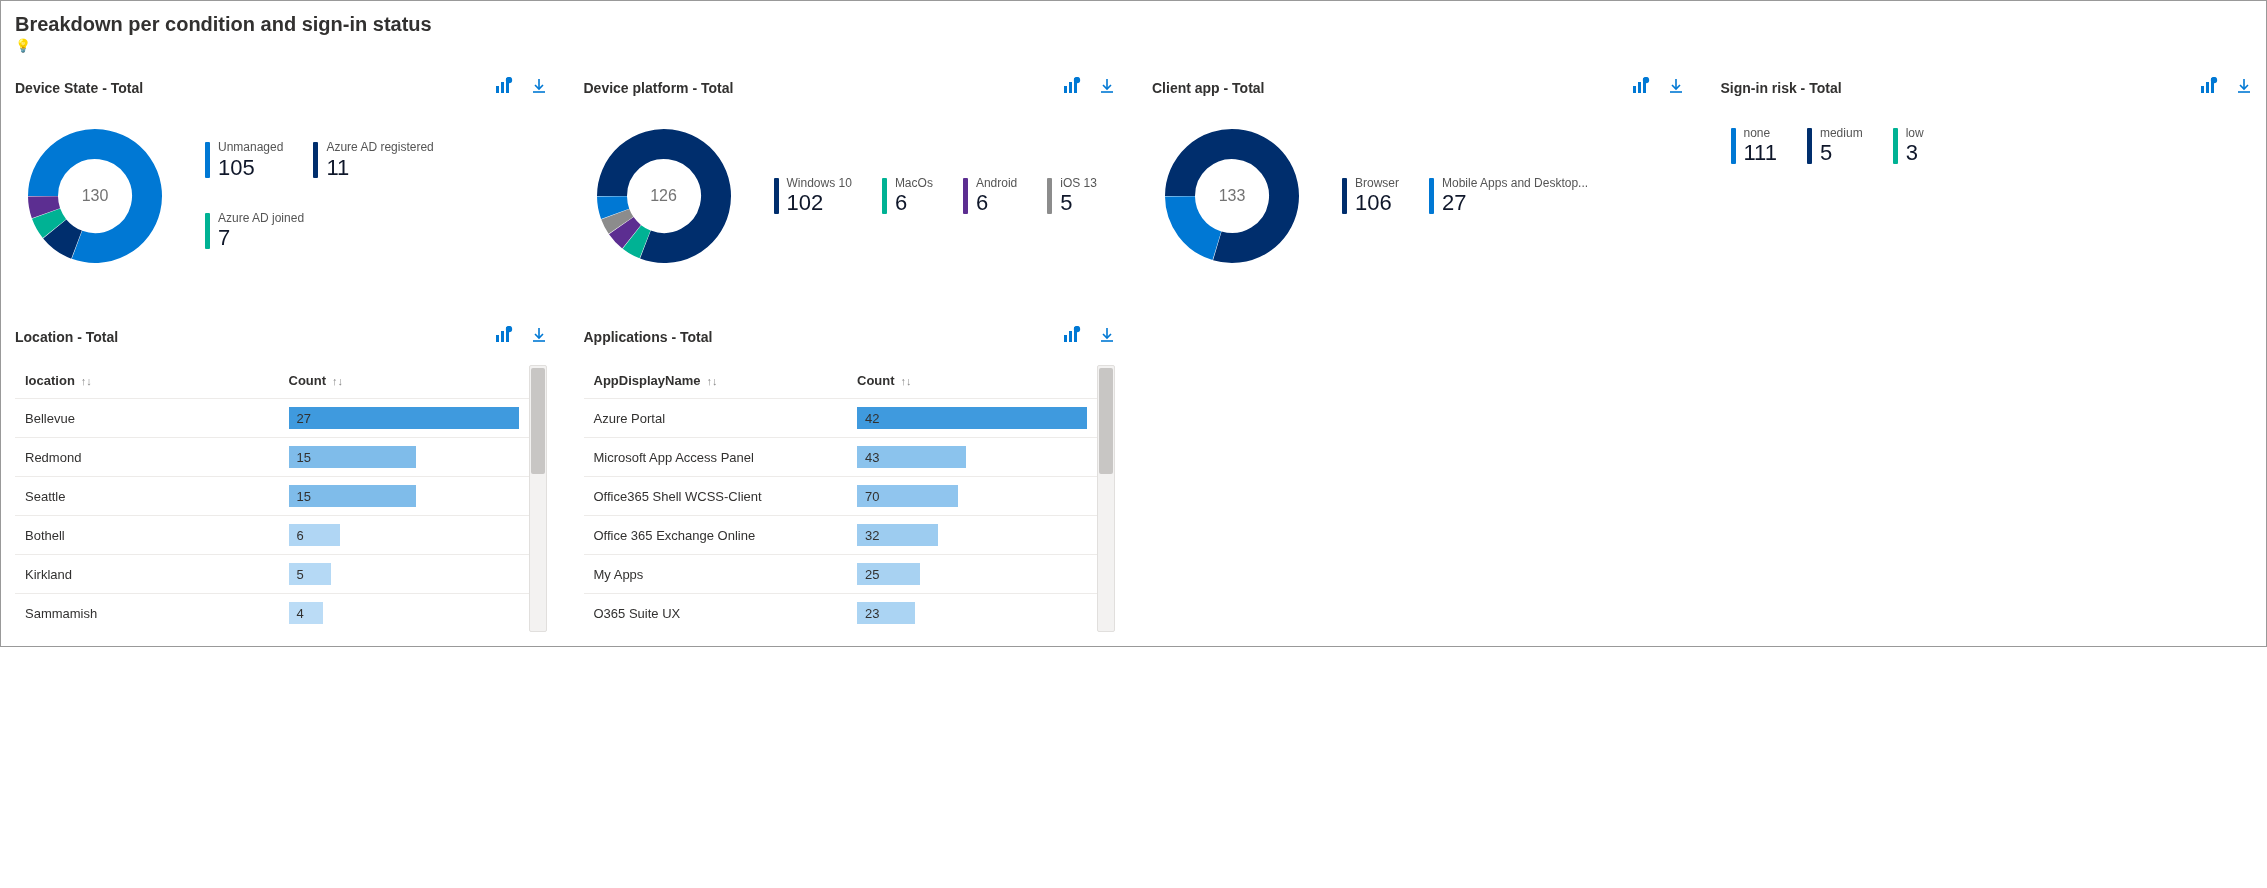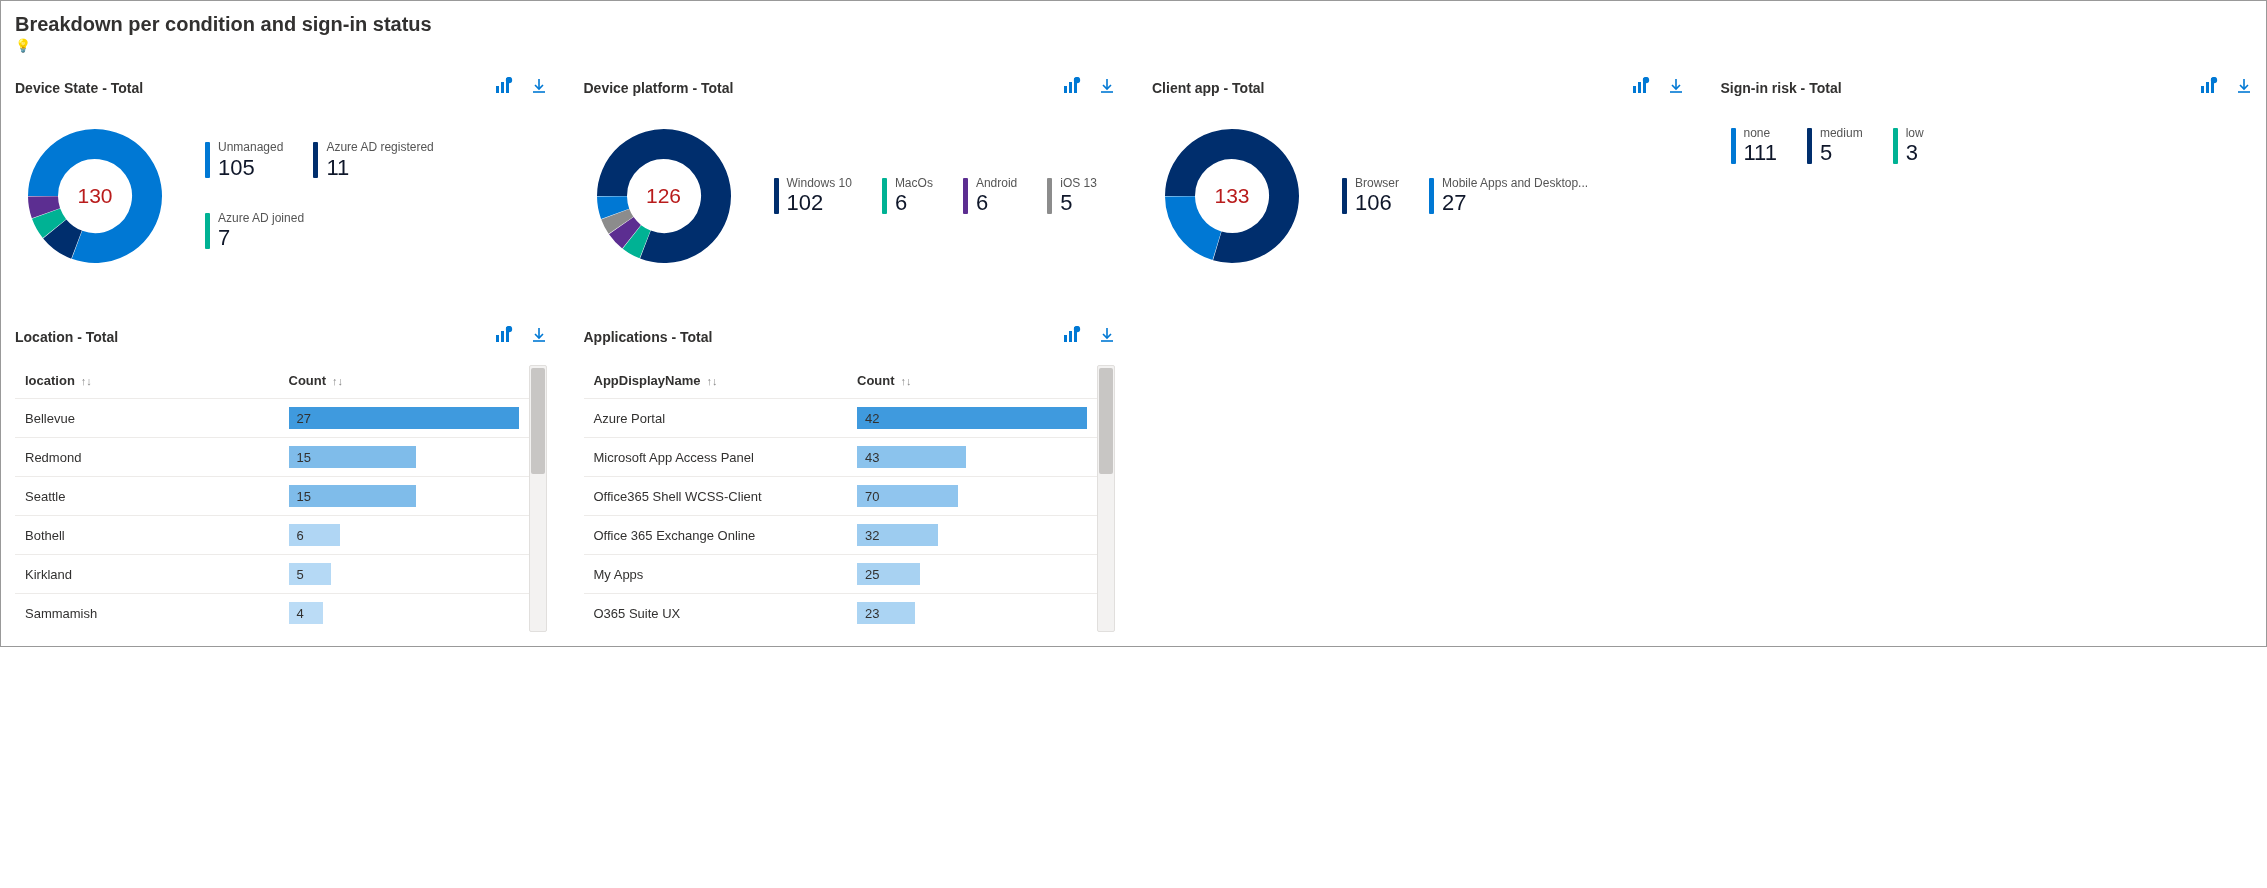--- a/index.html
+++ b/index.html
@@ -23,21 +23,21 @@
   }
   .panel-hd { display:flex; align-items:center; justify-content:space-between; margin-bottom:18px;}
   .panel-title { font-size: 14px; font-weight: 600; }
   .panel-actions { display:flex; align-items:center; gap:18px; color:#0078d4;}
   .panel-actions svg { cursor:pointer; }
   .donut-row { display:flex; align-items:center; gap:40px; padding:10px 0 30px 10px;}
   .donut { width:140px; height:140px; position:relative; flex:0 0 140px;}
   .donut svg { width:140px; height:140px; transform: rotate(-90deg);}
   .donut-total {
     position:absolute; inset:0; display:flex; align-items:center; justify-content:center;
-    font-size:21px; font-weight:400; color:#b91c1c;
+    font-size:16px; font-weight:400; color:#737373;
   }
   .legend { display:flex; flex-wrap:wrap; gap:30px; align-items:flex-start;}
   .legend-item { display:flex; gap:8px; align-items:flex-start;}
   .legend-bar { width:5px; height:36px; border-radius:1px; margin-top:2px;}
   .legend-txt { display:flex; flex-direction:column; line-height:1.2;}
   .legend-label { font-size:12px; color:#555; white-space:nowrap;}
   .legend-val { font-size:22px; color:#0f172a;}
   .tbl-wrap { position:relative; display:flex;}
   .tbl { flex:1;}
   .tbl-head, .tbl-row {

